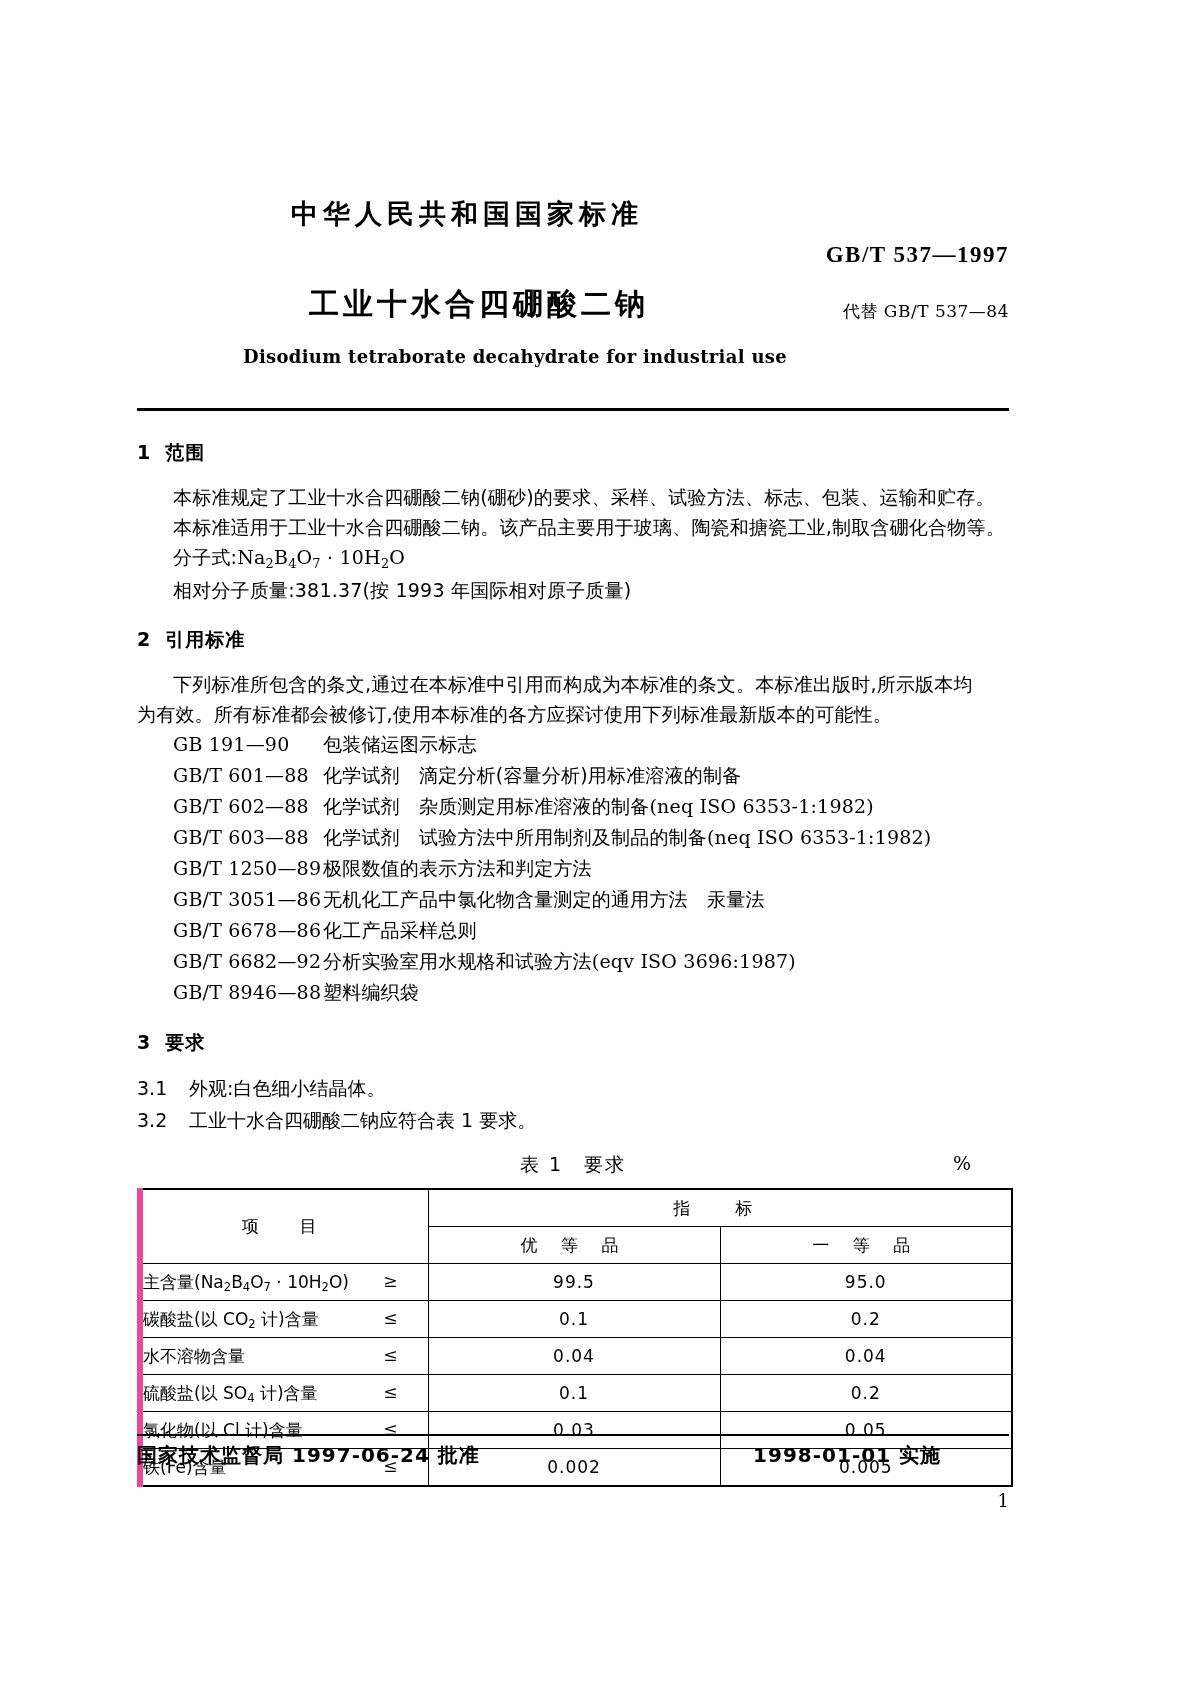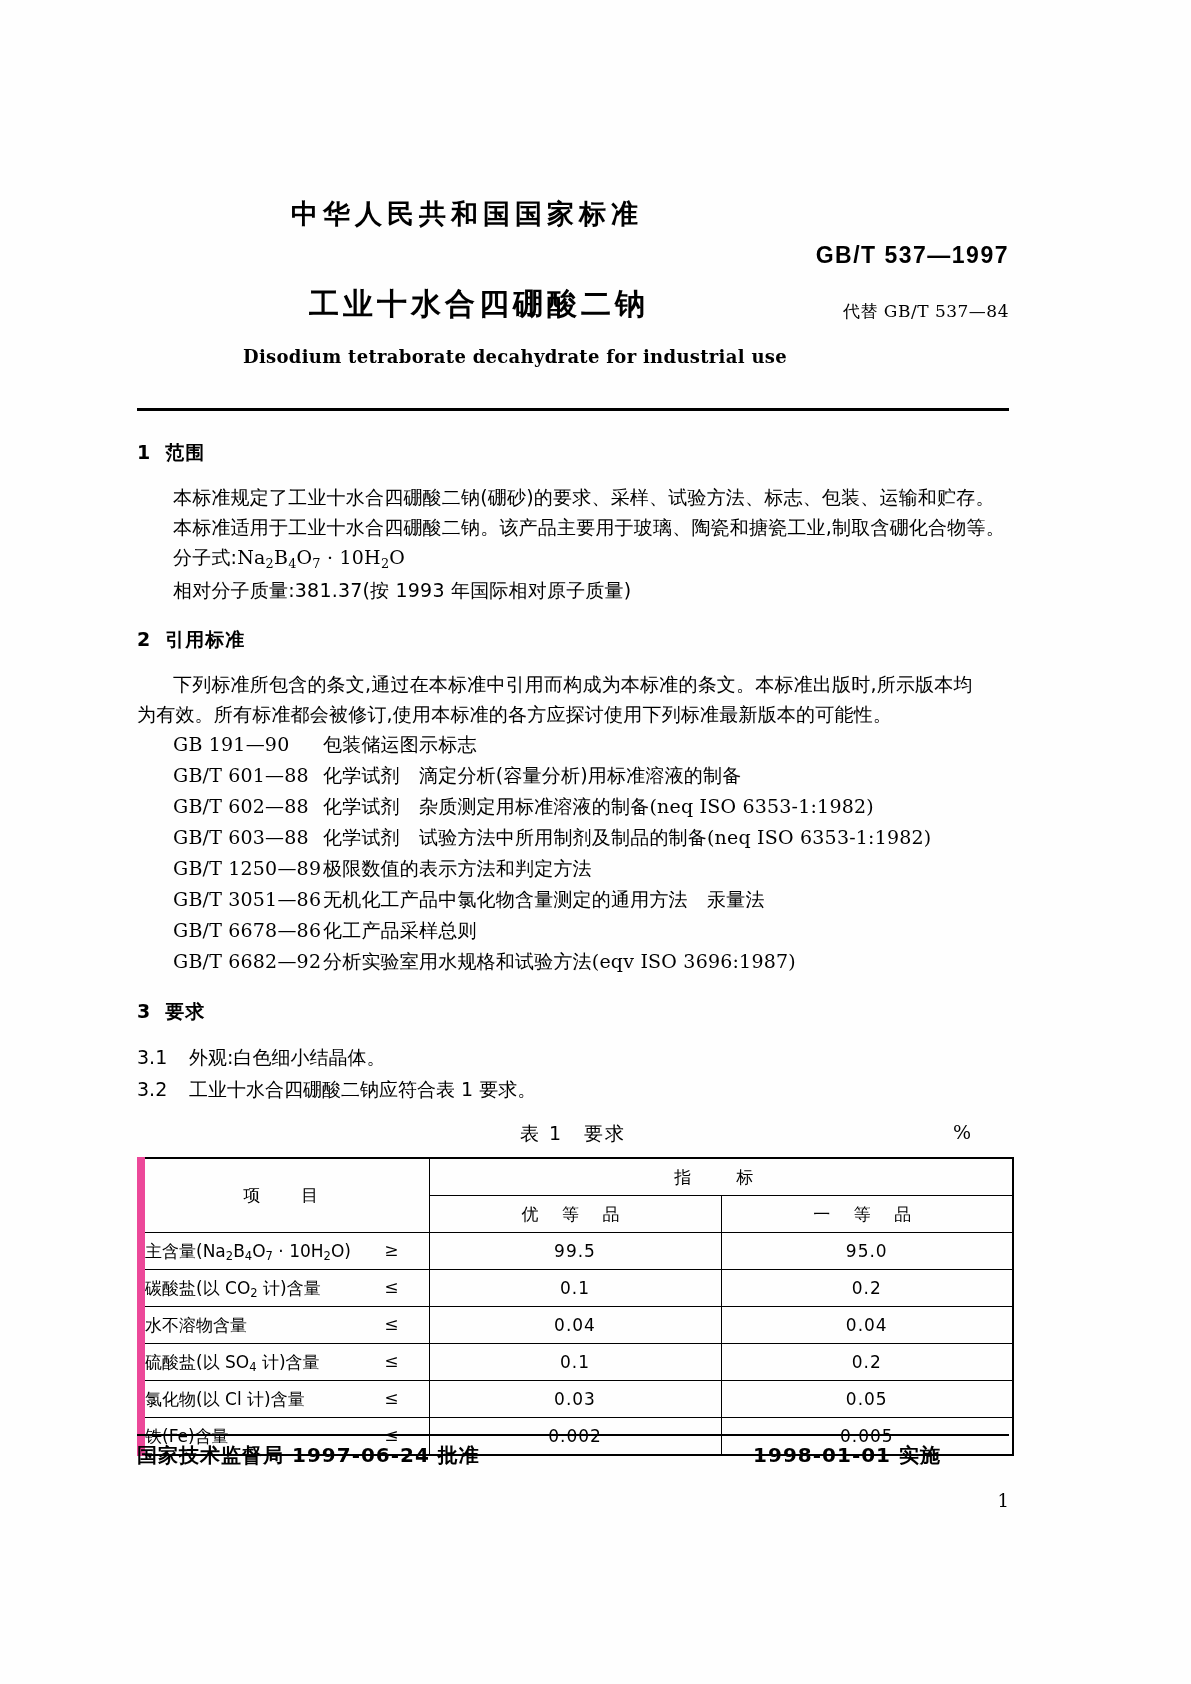--- a/index.html
+++ b/index.html
@@ -49,21 +49,21 @@
     font-family: "DejaVu Sans", sans-serif;
   }
   .std-code {
     position: absolute;
     right: 0;
     top: 46px;
     font-size: 23px;
     font-weight: bold;
     letter-spacing: 1.5px;
     white-space: nowrap;
-    font-family: Liberation Sans, sans-serif;
+    font-family: Liberation Serif, serif;
   }
   .doc-title {
     position: absolute;
     left: 172px;
     top: 88px;
     font-size: 30px;
     font-weight: bold;
     letter-spacing: 4px;
     white-space: nowrap;
   }
@@ -183,21 +183,21 @@
   table.req td, table.req th {
     border: 1px solid #000;
     font-weight: normal;
     font-size: 17px;
     padding: 0;
     height: 36px;
     font-family: "DejaVu Sans", sans-serif;
   }
   table.req .outer-top { border-top: 2px solid #000; }
   table.req .outer-bot { border-bottom: 2px solid #000; }
-  table.req .outer-l { border-left: 8px solid #ec4899; }
+  table.req .outer-l { border-left: 6px solid #ec4899; }
   table.req .outer-r { border-right: 2px solid #000; }
   .th-item {
     text-align: center;
     letter-spacing: 12px;
     padding-left: 12px;
   }
   .th-index {
     text-align: center;
     letter-spacing: 14px;
     padding-left: 14px;
@@ -310,20 +310,21 @@
 
       <div id="ref-list">
           <div class="std-line indent1"><span class="code">GB 191—90</span><span class="cn">包装储运图示标志</span></div>
           <div class="std-line indent1"><span class="code">GB/T 601—88</span><span class="cn">化学试剂　滴定分析(容量分析)用标准溶液的制备</span></div>
           <div class="std-line indent1"><span class="code">GB/T 602—88</span><span class="cn">化学试剂　杂质测定用标准溶液的制备</span><span class="iso">(neq ISO 6353-1:1982)</span></div>
           <div class="std-line indent1"><span class="code">GB/T 603—88</span><span class="cn">化学试剂　试验方法中所用制剂及制品的制备</span><span class="iso">(neq ISO 6353-1:1982)</span></div>
           <div class="std-line indent1"><span class="code">GB/T 1250—89</span><span class="cn">极限数值的表示方法和判定方法</span></div>
           <div class="std-line indent1"><span class="code">GB/T 3051—86</span><span class="cn">无机化工产品中氯化物含量测定的通用方法　汞量法</span></div>
           <div class="std-line indent1"><span class="code">GB/T 6678—86</span><span class="cn">化工产品采样总则</span></div>
           <div class="std-line indent1"><span class="code">GB/T 6682—92</span><span class="cn">分析实验室用水规格和试验方法</span><span class="iso">(eqv ISO 3696:1987)</span></div>
+          <div class="std-line indent1"><span class="code">GB/T 8946—88</span><span class="cn">塑料编织袋</span></div>
         </div>
 
       <div class="gap-md"></div>
 
       <div class="sec-head">
         <span class="num">3</span><span>要求</span>
       </div>
       <div class="gap-sm"></div>
       <div class="clause">
         <span class="cnum">3.1</span><span>外观:白色细小结晶体。</span>

